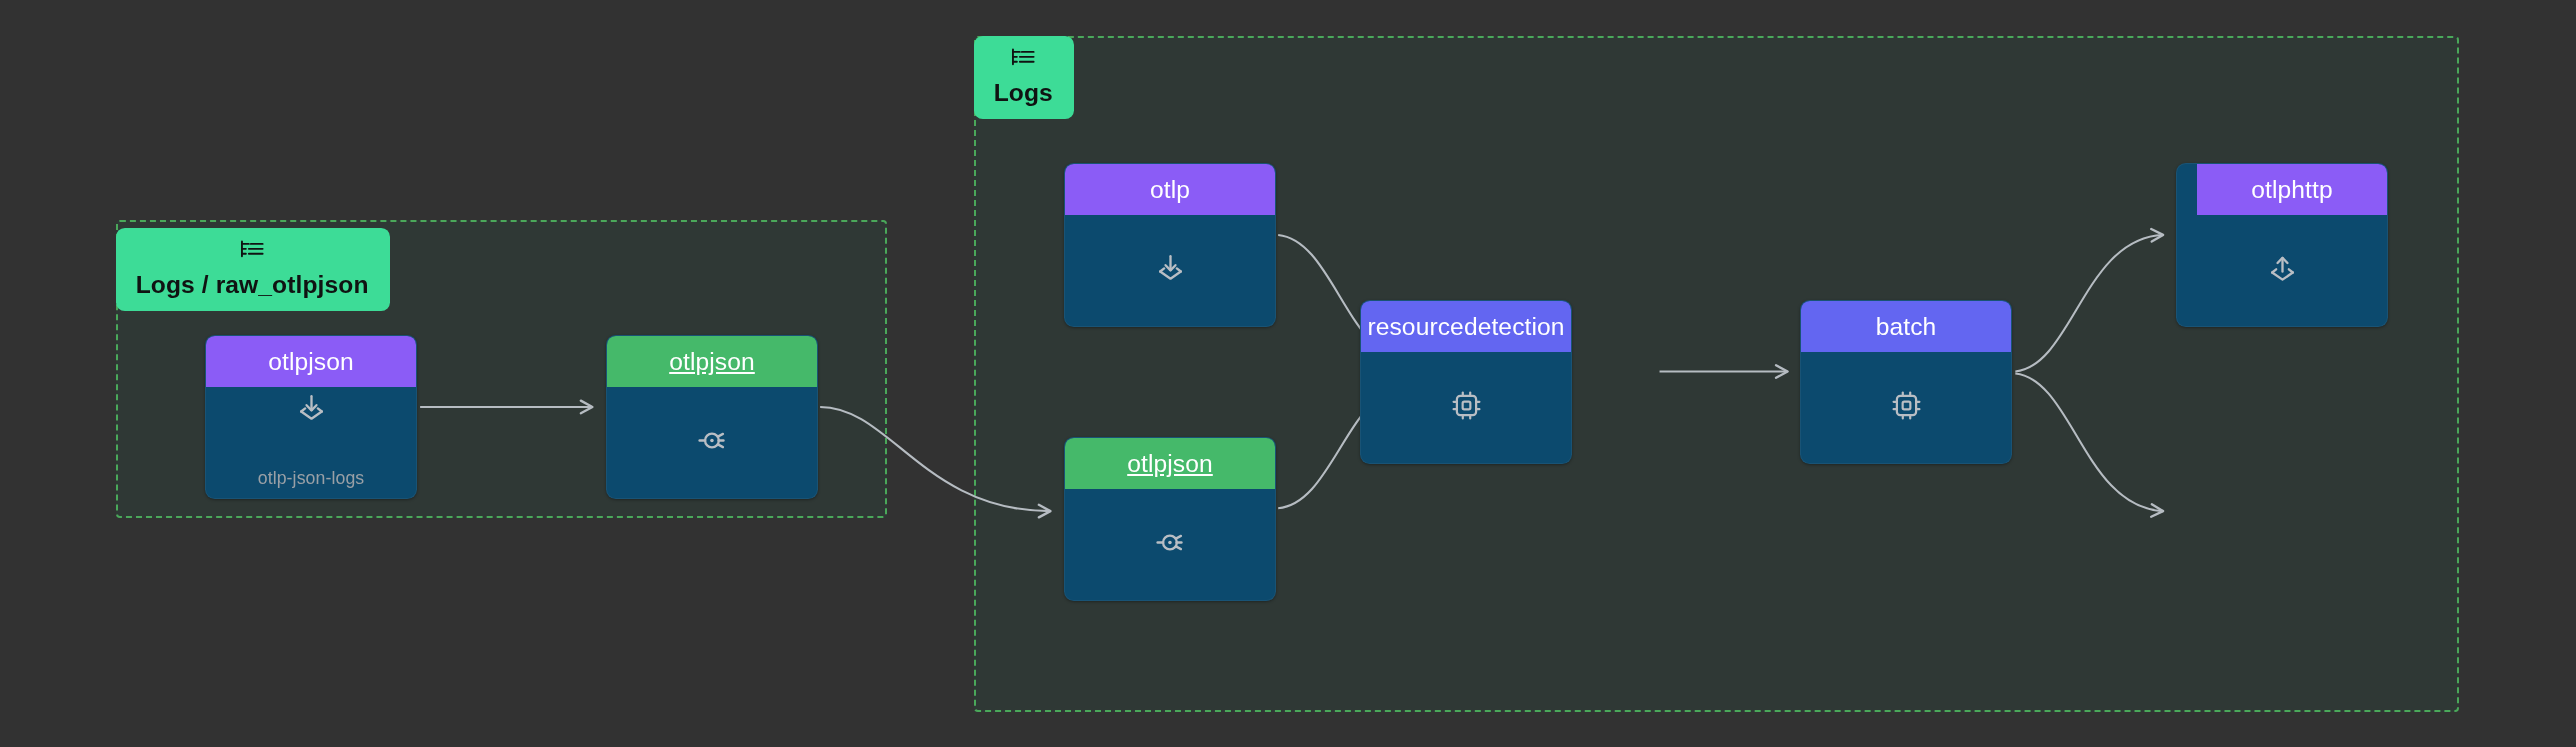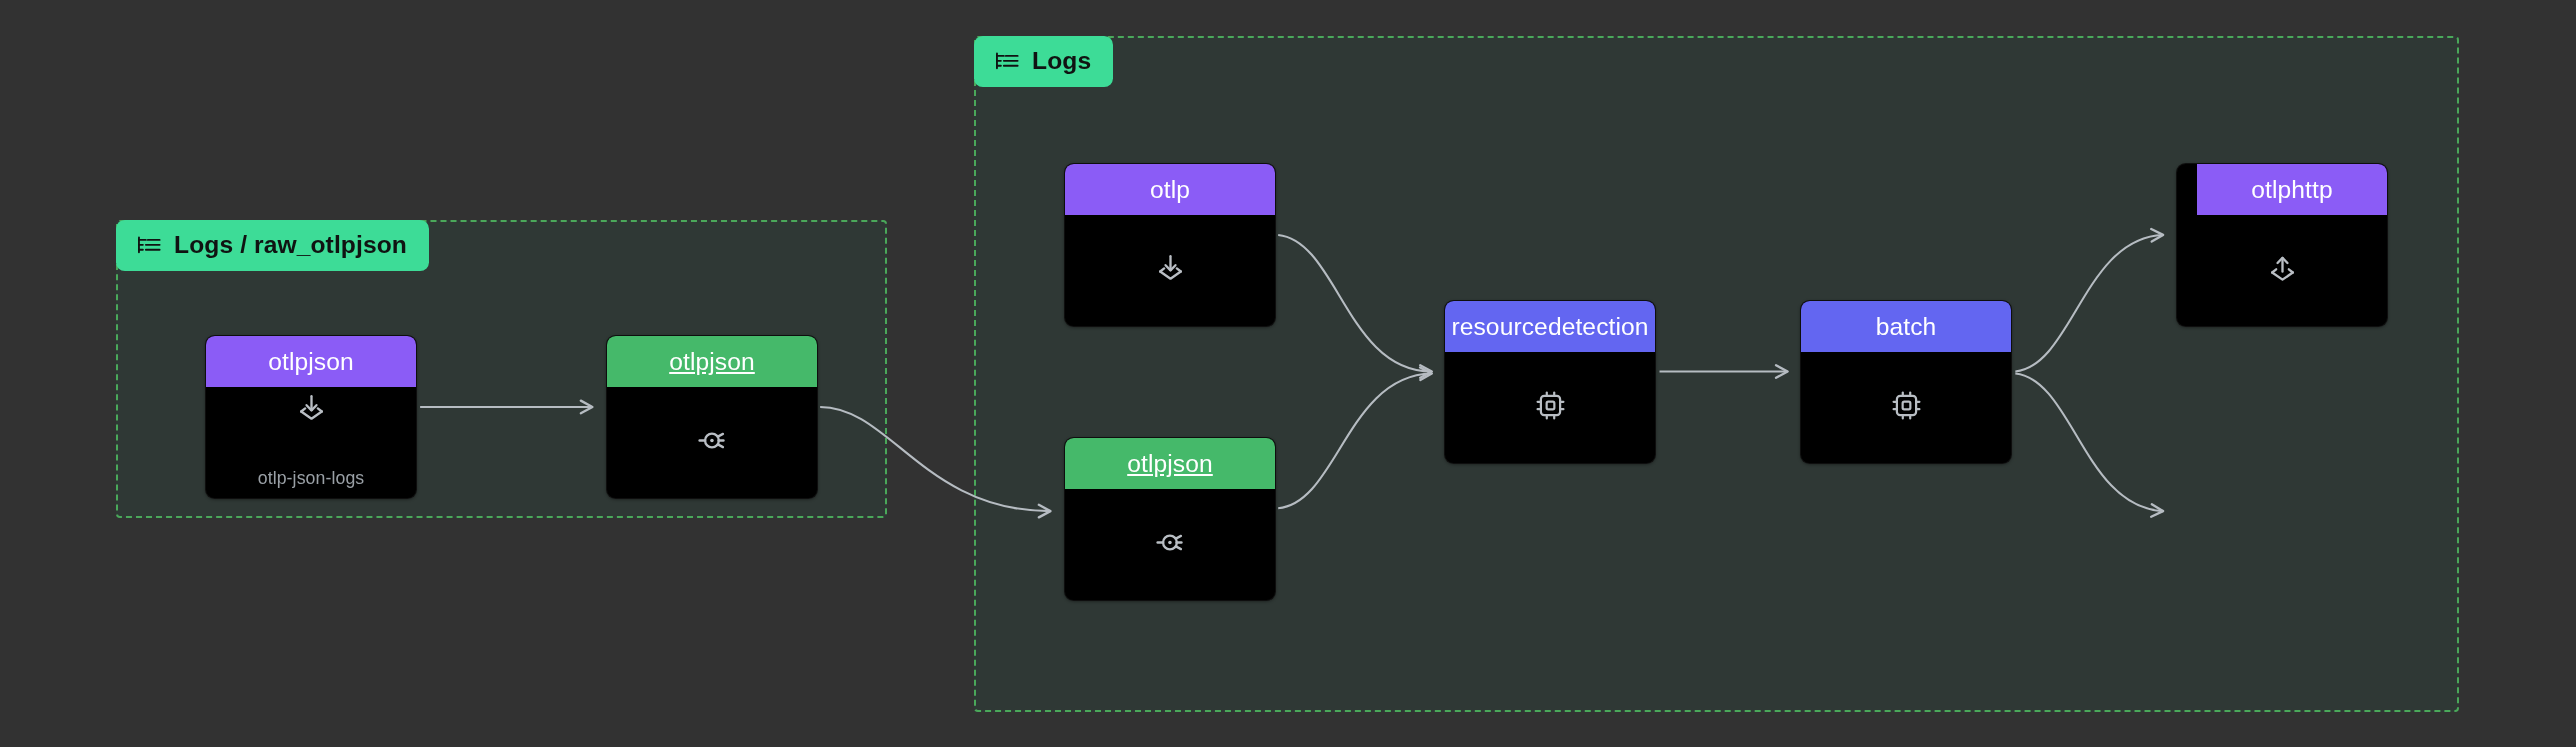--- a/index.html
+++ b/index.html
@@ -40,34 +40,35 @@
     background: #3ddc97;
     color: #101312;
     border-radius: 8.8px;
     padding: 10.8px 21.6px 11.8px 19.7px;
     font-size: 24.6px;
     font-weight: bold;
     letter-spacing: 0.1px;
     white-space: nowrap;
     box-sizing: border-box;
     z-index: 6;
+    flex-direction: column;
   }
   .group-label .tree-ico {
     display: block;
     width: 25.6px;
     height: 19.7px;
     flex: 0 0 auto;
   }
 
   
   .node {
     position: absolute;
     width: 212px;
     border-radius: 9.8px;
-    background: #000000;
+    background: #0c4a6e;
     box-shadow: 0 1px 2.9px rgba(0,0,0,0.35);
     overflow: hidden;
     box-sizing: border-box;
     z-index: 5;
     border: 1px solid rgba(255,255,255,0.055);
   }
   .node-header {
     height: 51px;
     display: flex;
     align-items: center;
@@ -135,21 +136,21 @@
 
       <path d="M 1688,378 L 1818,378"></path>
 
       <path d="M 2050,378 C 2108,372 2120,242 2200,239"></path>
 
       <path d="M 2050,380 C 2108,386 2120,516 2200,520"></path>
     </g>
   </svg>
 
   <div class="group" style="left:116px; top:220px; width:771px; height:298px;"></div>
-  <div class="group-label" style="left:116px; top:220px;">
+  <div class="group-label" style="left:116px; top:228px;">
     <svg class="tree-ico" viewBox="0 0 26 20" fill="none" stroke="#101312" stroke-width="1.9" stroke-linecap="round">
       <path d="M3 2.5 L3 17.5"></path>
       <path d="M3 5 L10 5"></path>
       <path d="M10 10 L24 10"></path>
       <path d="M10 15 L24 15"></path>
       <path d="M12 5 L24 5"></path>
       <path d="M3 10 L7 10"></path>
       <path d="M3 15 L7 15"></path>
     </svg>
     <span>Logs / raw_otlpjson</span>
@@ -225,21 +226,21 @@
         <circle cx="11.6" cy="12" r="5"></circle>
         <circle cx="11.6" cy="12" r="1.3" fill="#b9bec4" stroke="none"></circle>
         <path d="M2.6 12 L6.6 12"></path>
         <path d="M15.9 9.2 L19.6 7.2"></path>
         <path d="M16.4 12 L20 12"></path>
         <path d="M15.9 14.8 L19.6 16.8"></path>
       </svg>
     </div>
   </div>
 
-  <div class="node" style="left:1444px; top:300px;">
+  <div class="node" style="left:1360px; top:300px;">
     <div class="node-header h-processor">
       <span>resourcedetection</span>
     </div>
     <div class="node-body">
       <svg class="node-ico" width="33" height="33" viewBox="0 0 24 24" fill="none" stroke="#b9bec4" stroke-width="1.6" stroke-linecap="round" stroke-linejoin="round">
         <rect x="5" y="5" width="14" height="14" rx="2.4"></rect>
         <rect x="9.2" y="9.2" width="5.6" height="5.6" rx="1.1"></rect>
         <path d="M9.3 2.6 L9.3 5"></path>
           <path d="M14.7 2.6 L14.7 5"></path>
         <path d="M9.3 19 L9.3 21.4"></path>

